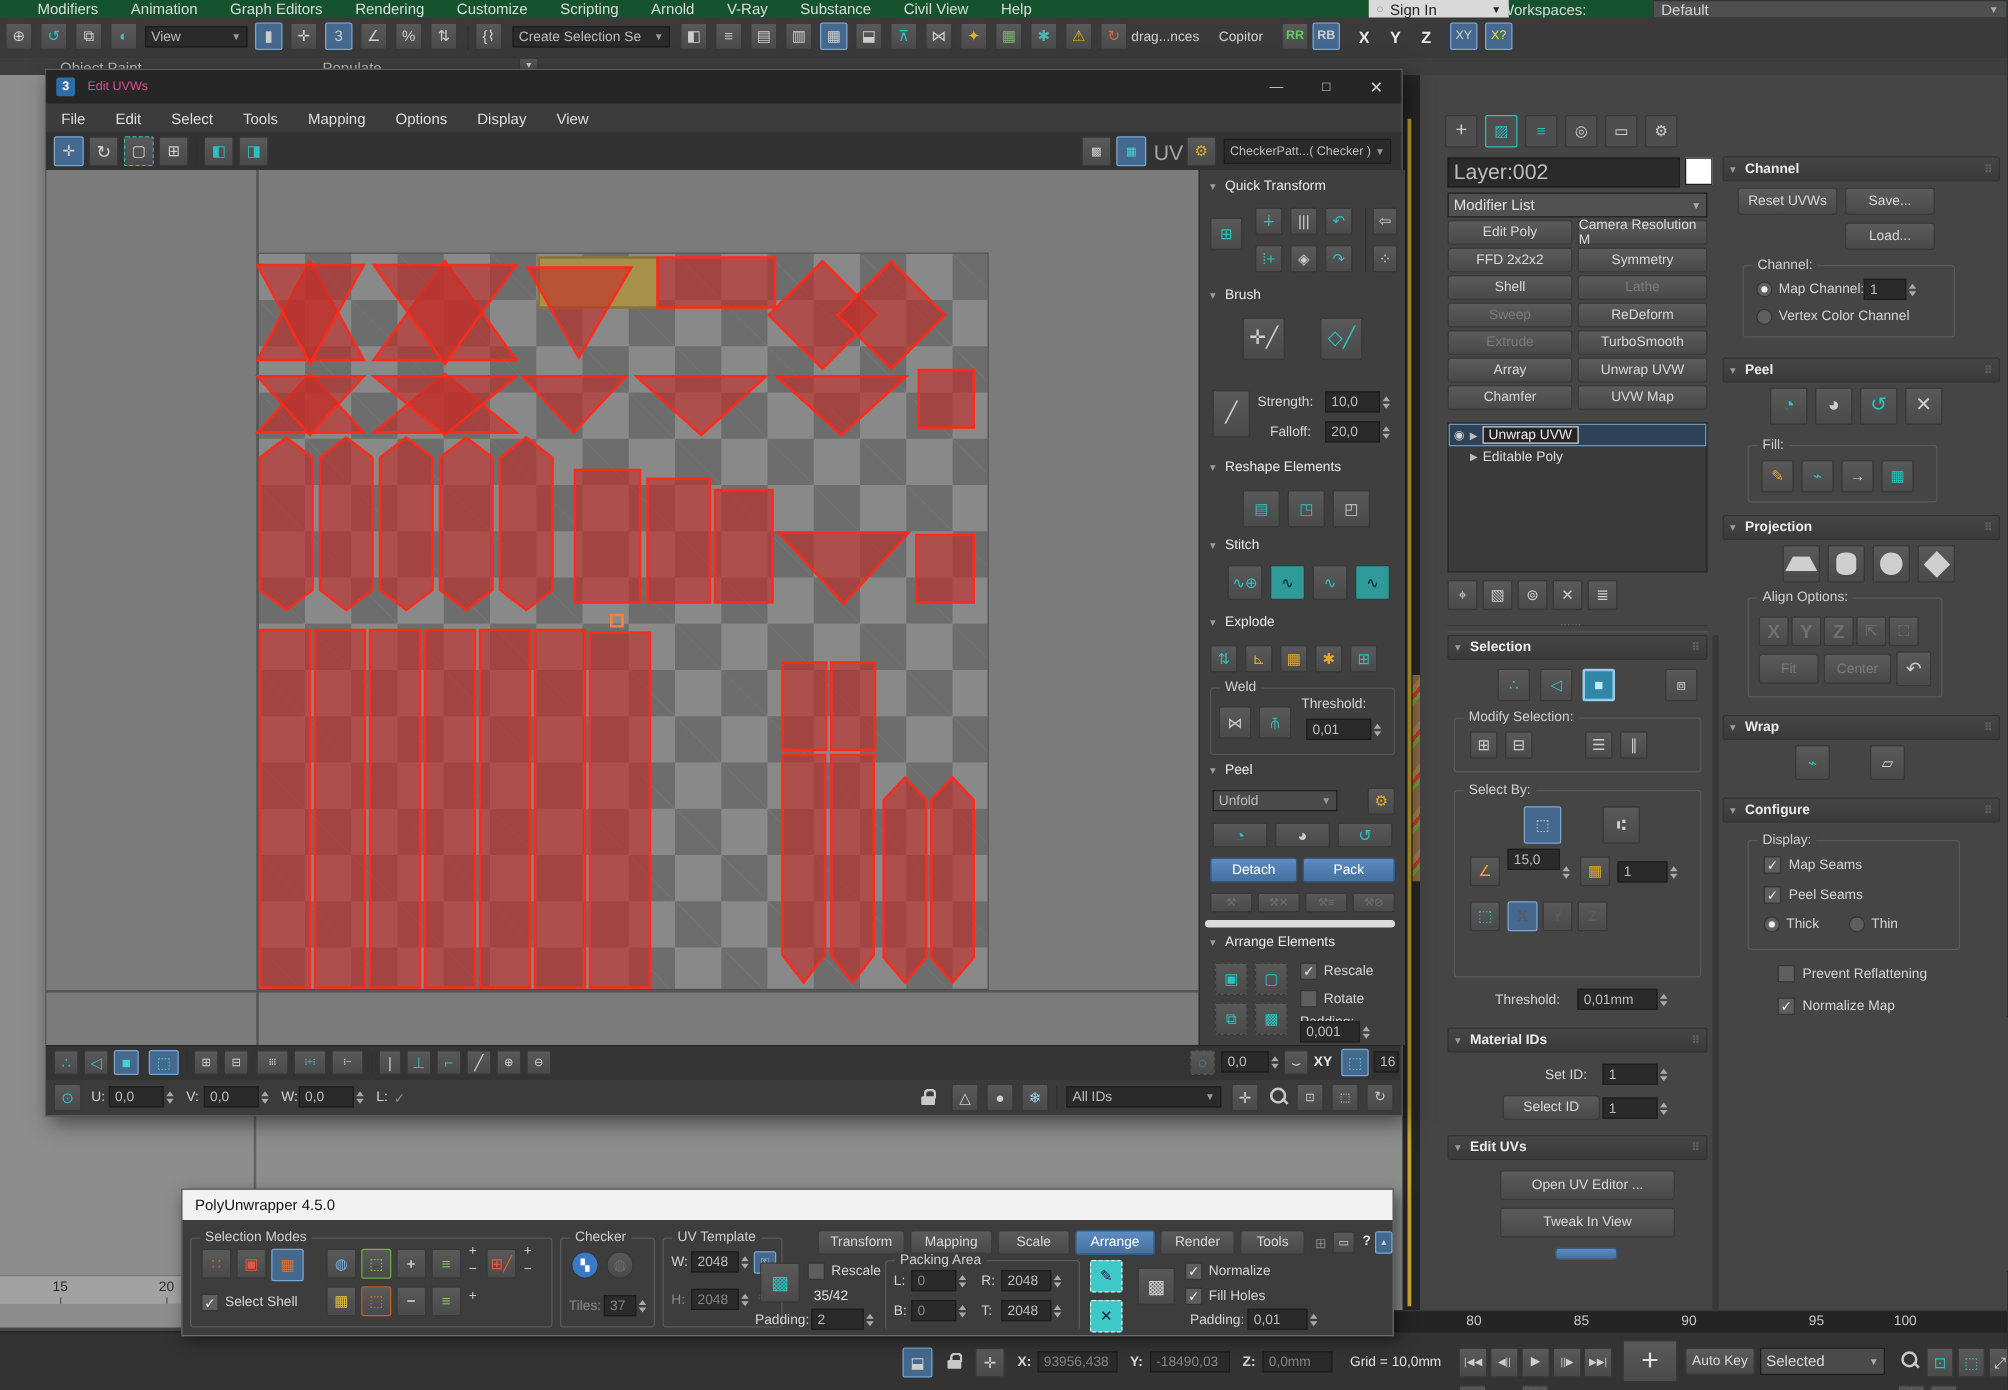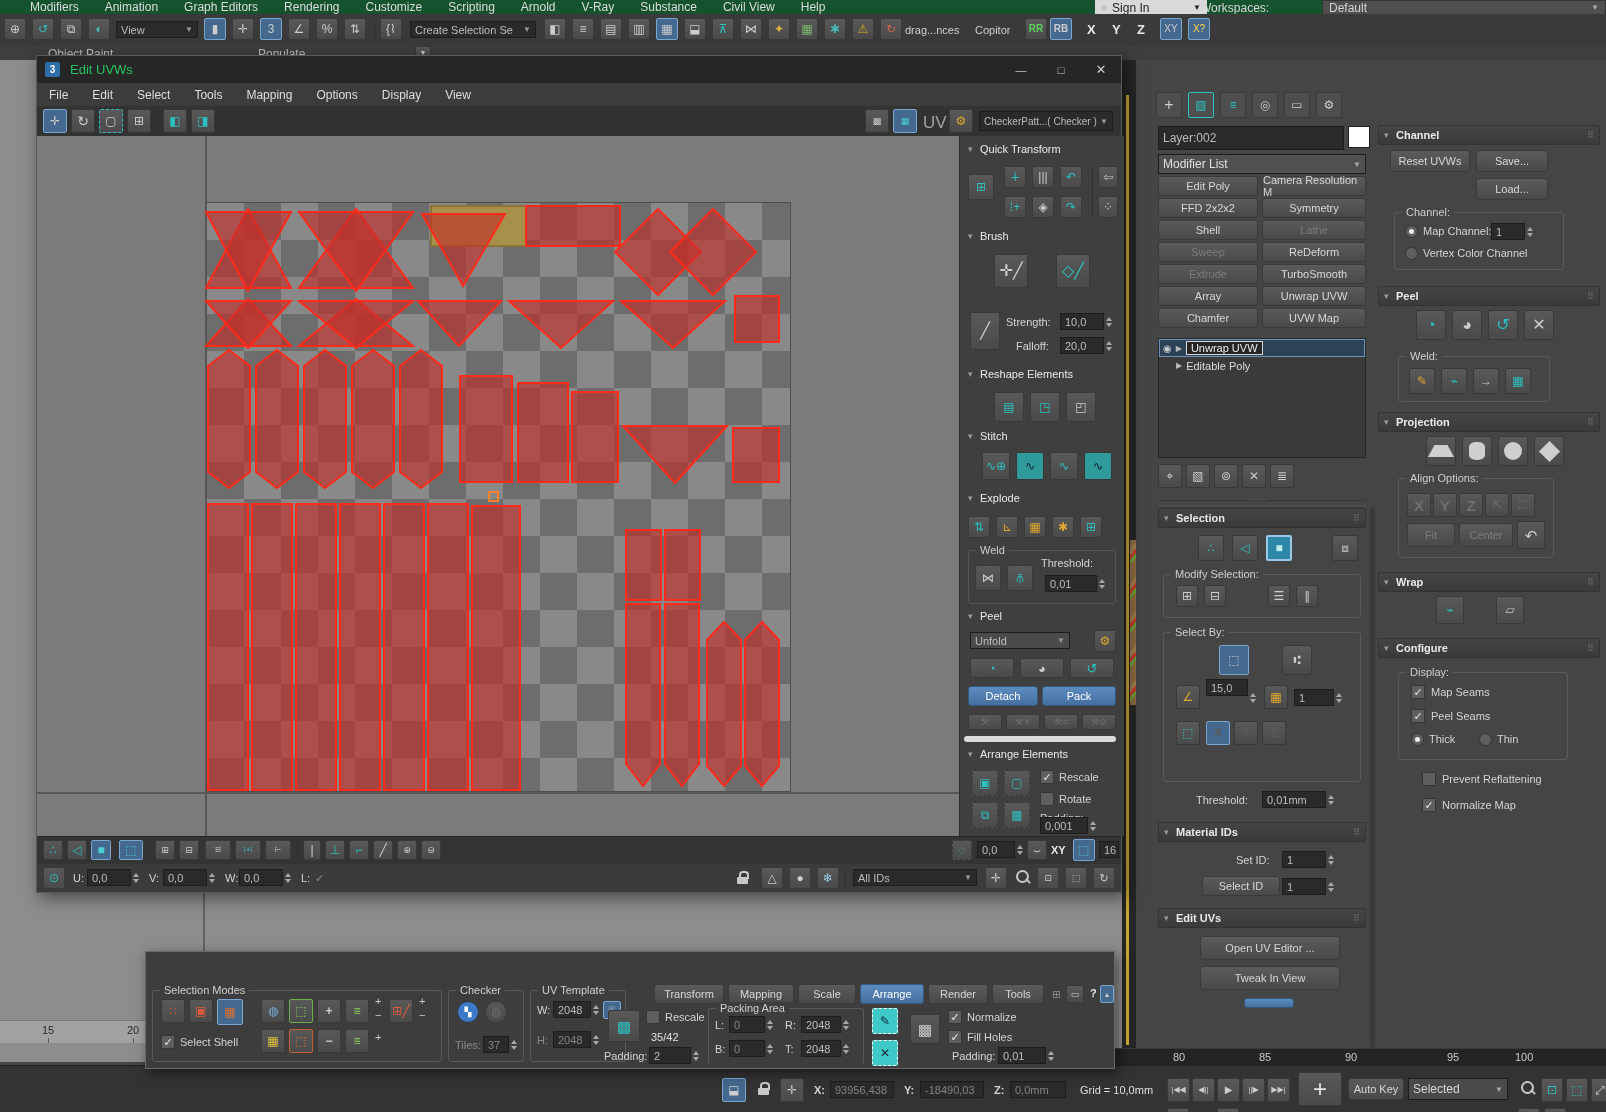--- a/index.html
+++ b/index.html
@@ -172,21 +172,21 @@
 
   <div class="a" style="left:1136px;top:60px;width:470px;height:988px;background:#454545;">
 
     <div class="i flat" style="left:20px;top:32px;width:26px;height:26px;font-size:16px;">+</div>
     <div class="i flat" style="left:52px;top:32px;width:26px;height:26px;color:#2cc0c0;border-color:#2cc0c0;">▨</div>
     <div class="i flat t" style="left:84px;top:32px;width:26px;height:26px;">≡</div>
     <div class="i flat" style="left:116px;top:32px;width:26px;height:26px;">◎</div>
     <div class="i flat" style="left:148px;top:32px;width:26px;height:26px;">▭</div>
     <div class="i flat" style="left:180px;top:32px;width:26px;height:26px;">⚙</div>
 
-    <div class="f" style="left:22px;top:66px;width:186px;height:24px;font-size:12px;">
+    <div class="f" style="left:22px;top:66px;width:186px;height:24px;font-size:17px;">
       <span>Layer:002</span>
     </div>
     <div class="a" style="left:212px;top:66px;width:20px;height:20px;background:#fff;border:1px solid #1d1d1d;"></div>
 
     <div class="f" style="left:22px;top:94px;width:208px;height:20px;background:#505050;color:#e0e0e0;font-size:12px;">
       <span>Modifier List</span>
         <span style="margin-left:auto;font-size:8px;color:#aaa;">▼</span>
     </div>
 
     <div class="b" style="left:22px;top:116px;width:100px;height:20px;">
@@ -374,21 +374,21 @@
     </div>
 
     <div class="rh" style="left:242px;top:226px;width:222px;">
         <span>Peel</span>
       </div>
     <div class="i" style="left:280px;top:250px;width:30px;height:30px;font-size:16px;color:#2cc0c0;">◔</div>
     <div class="i" style="left:316px;top:250px;width:30px;height:30px;font-size:16px;">◕</div>
     <div class="i" style="left:352px;top:250px;width:30px;height:30px;font-size:16px;color:#2cc0c0;">↺</div>
     <div class="i" style="left:388px;top:250px;width:30px;height:30px;font-size:16px;">✕</div>
     <div class="grp" style="left:262px;top:296px;width:152px;height:46px;">
-      <span class="gl cp">Weld:</span>
+      <span class="gl cp">Fill:</span>
       <div class="i" style="left:10px;top:11px;width:26px;height:26px;color:#e0a830;">✎</div>
       <div class="i t" style="left:42px;top:11px;width:26px;height:26px;">⌁</div>
       <div class="i" style="left:74px;top:11px;width:26px;height:26px;">→</div>
       <div class="i t" style="left:106px;top:11px;width:26px;height:26px;">▦</div>
     </div>
 
     <div class="rh" style="left:242px;top:352px;width:222px;">
         <span>Projection</span>
       </div>
     <div class="i" style="left:290px;top:376px;width:30px;height:30px;">
@@ -508,21 +508,21 @@
     <div class="i dis" style="left:1167px;top:42px;height:14px;font-size:7px;">◀▶</div>
     <div class="i dis" style="left:1217px;top:42px;height:14px;font-size:8px;">◷</div>
     <div class="i dis" style="left:1518px;top:42px;height:14px;font-size:8px;">✛</div>
     <div class="i dis" style="left:1544px;top:42px;height:14px;font-size:8px;">◔</div>
   </div>
 
   <div class="a" style="left:36px;top:55px;width:1086px;height:838px;background:#3f3f3f;border:1px solid #5a5a5a;box-shadow:4px 5px 16px rgba(0,0,0,.5);box-sizing:border-box;">
 
     <div class="a" style="left:0;top:0;width:1084px;height:27px;background:#262626;display:flex;align-items:center;">
       <span style="margin-left:8px;width:15px;height:15px;background:#2d6da8;border-radius:2px;color:#fff;font-size:10px;font-weight:bold;display:inline-flex;align-items:center;justify-content:center;">3</span>
-      <span style="margin-left:10px;font-size:13px;color:#22c55e;">Edit UVWs</span>
+      <span style="margin-left:10px;font-size:10px;color:#ec4899;">Edit UVWs</span>
       <span style="margin-left:auto;color:#ccc;width:40px;text-align:center;">—</span>
       <span style="color:#ccc;width:40px;text-align:center;">□</span>
       <span style="color:#ccc;width:40px;text-align:center;font-size:13px;">✕</span>
     </div>
 
     <div class="a" style="left:0;top:27px;width:1084px;height:23px;background:#3c3c3c;border-bottom:1px solid #2e2e2e;display:flex;align-items:center;gap:0;font-size:12px;color:#dedede;">
       <span style="padding:0 12px;">File</span>
       <span style="padding:0 12px;">Edit</span>
       <span style="padding:0 12px;">Select</span>
       <span style="padding:0 12px;">Tools</span>
@@ -779,20 +779,23 @@
       </div>
       <div class="i" style="left:948px;top:3px;">✛</div>
       <div class="mag" style="left:976px;top:4px;"></div>
       <div class="i" style="left:1000px;top:3px;font-size:9px;">⊡</div>
       <div class="i" style="left:1028px;top:3px;font-size:9px;">⬚</div>
       <div class="i" style="left:1056px;top:3px;font-size:11px;">↻</div>
     </div>
   </div>
 
   <div class="a" style="left:145px;top:951px;width:970px;height:118px;background:#3d3d3d;border:1px solid #6a6a6a;box-shadow:3px 4px 12px rgba(0,0,0,.5);box-sizing:border-box;">
+    <div class="a" style="left:0;top:0;width:968px;height:24px;background:#f2f2f2;display:flex;align-items:center;">
+      <span style="margin-left:10px;color:#111;font-size:12px;">PolyUnwrapper 4.5.0</span>
+    </div>
 
     <div class="grp" style="left:6px;top:38px;width:290px;height:72px;">
       <span class="gl pu">Selection Modes</span>
       <div class="i" style="left:8px;top:8px;width:24px;height:24px;color:#e05a3a;">∷</div>
       <div class="i" style="left:36px;top:8px;width:24px;height:24px;color:#e05a3a;">▣</div>
       <div class="i sel" style="left:64px;top:8px;width:26px;height:26px;color:#e07030;">▦</div>
       <div class="i" style="left:108px;top:8px;width:24px;height:24px;color:#7ab0e0;">◍</div>
       <div class="i" style="left:136px;top:8px;width:24px;height:24px;border-color:#6ab04a;color:#8ad05a;">⬚</div>
       <div class="i" style="left:164px;top:8px;width:24px;height:24px;font-weight:bold;">+</div>
       <div class="i" style="left:192px;top:8px;width:24px;height:24px;color:#8ad05a;">≡</div>

